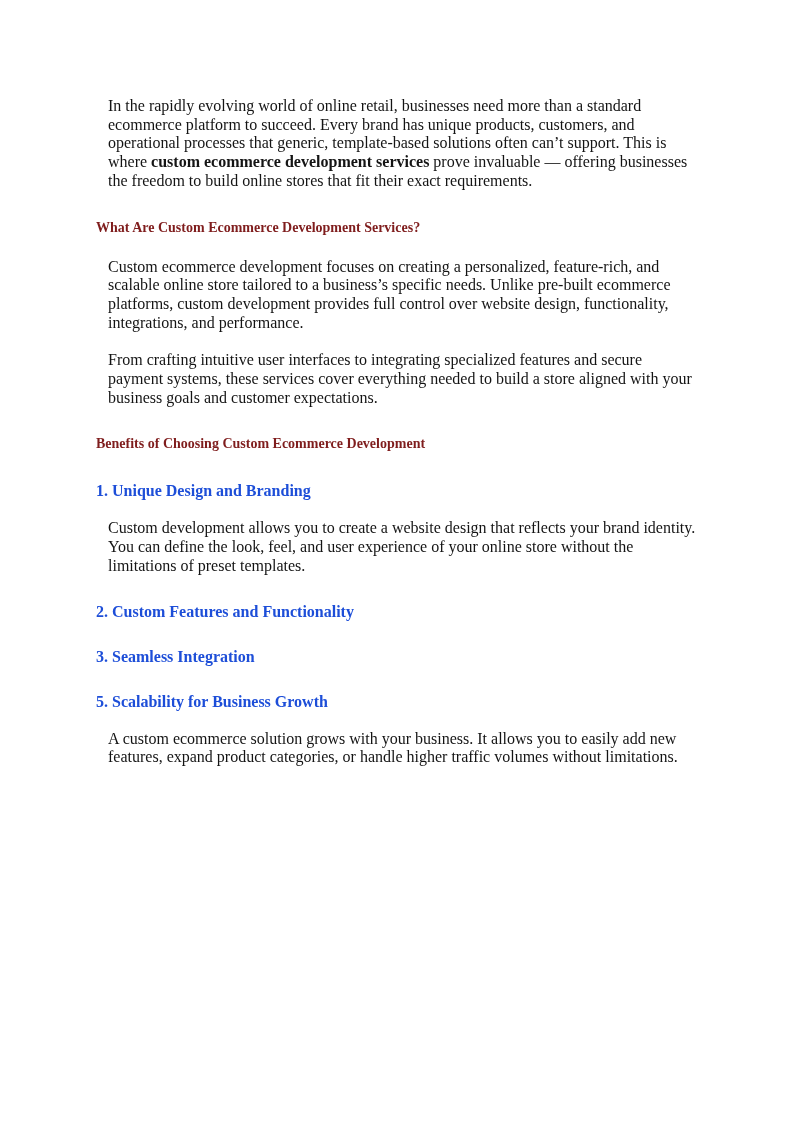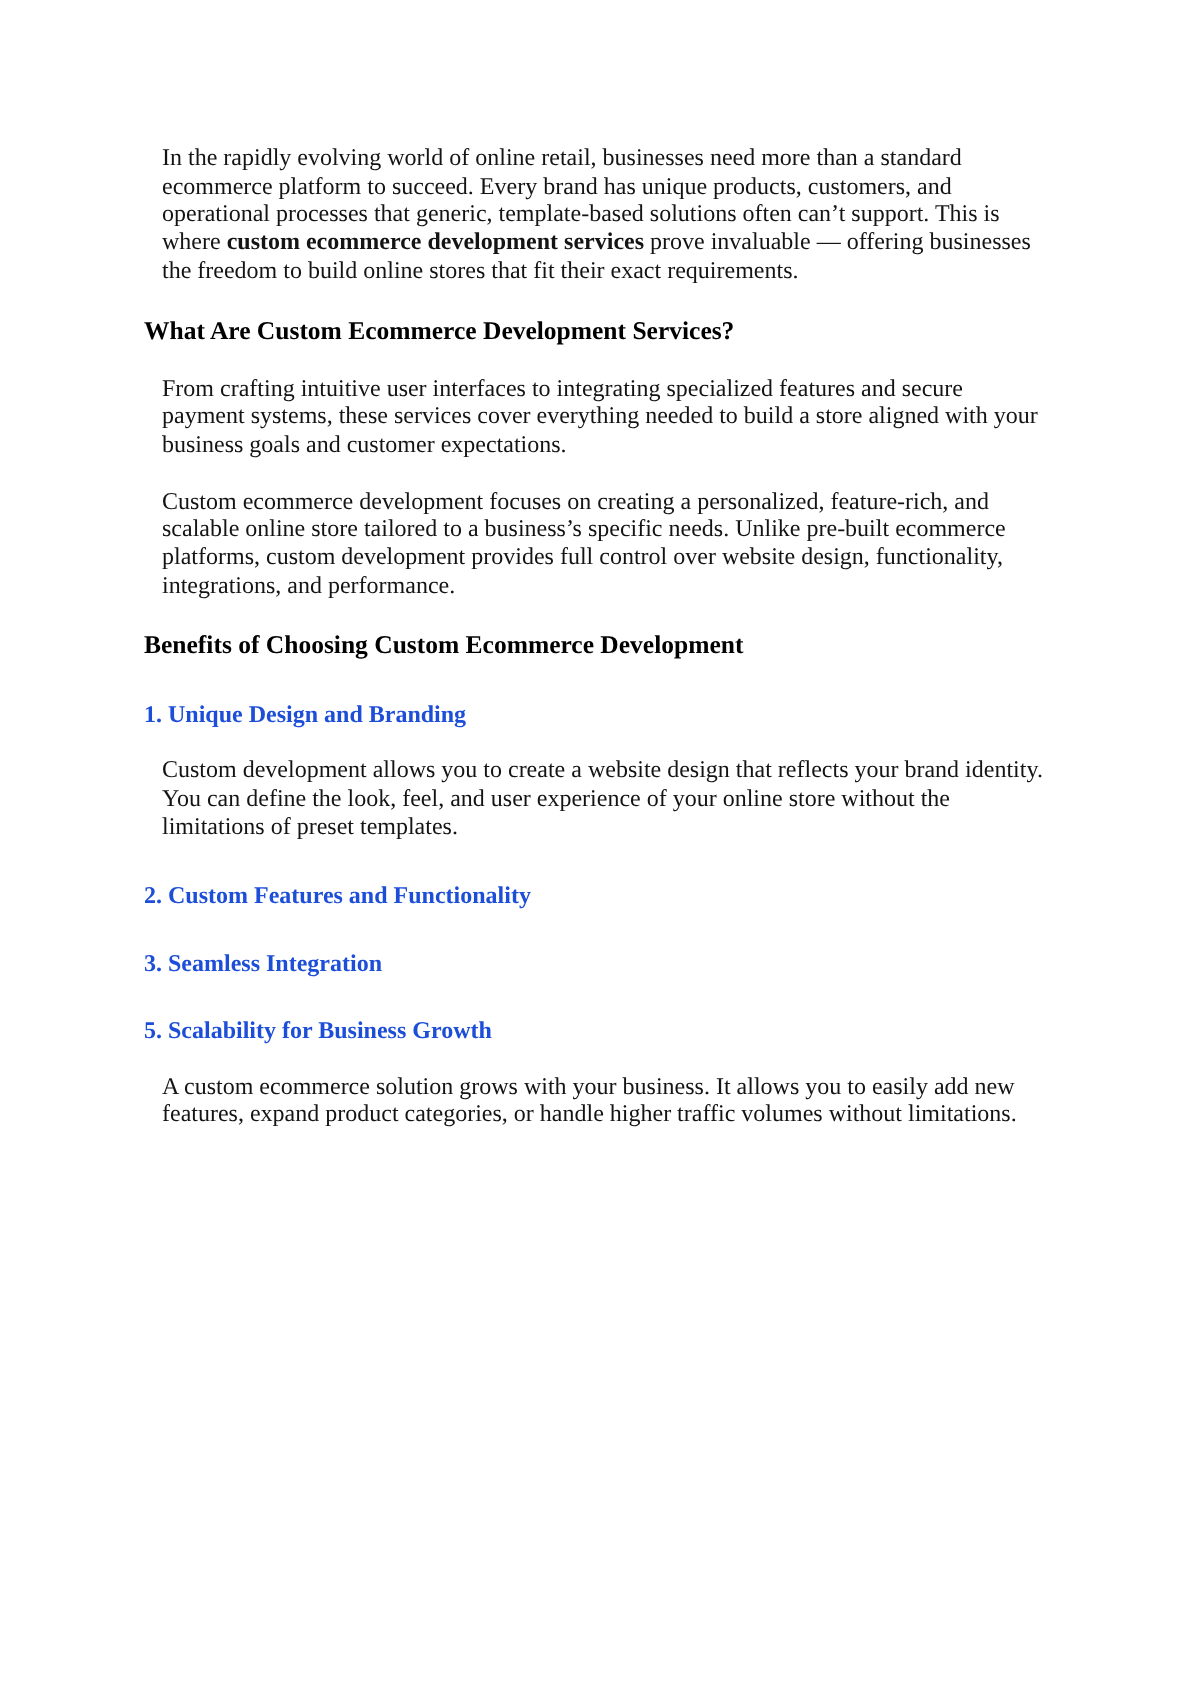--- a/index.html
+++ b/index.html
@@ -23,25 +23,25 @@
     line-height: 20px;
     font-weight: 400;
     color: #4d87c0;
     margin: 0 0 24px 0;
   }
   p.body-para {
     margin: 0 0 19px 12px;
   }
   h2.section-heading {
     font-family: "Liberation Serif", serif;
-    font-size: 17px;
+    font-size: 14px;
     line-height: 22px;
     font-weight: 700;
-    color: #000000;
-    margin: 12px 0 19px 0;
+    color: #7f1d1d;
+    margin: 26px 0 19px 0;
   }
   h3.sub-heading {
     font-family: "Liberation Serif", serif;
     font-size: 16px;
     line-height: 19px;
     font-weight: 700;
     color: #1d4ed8;
     margin: 26px 0 19px 0;
   }
   .inline-bold { font-weight: 700; }
@@ -49,23 +49,23 @@
 </head>
 <body>
 
 <div class="page">
 
 
   <p class="body-para"><span>In the rapidly evolving world of online retail, businesses need more than a standard ecommerce platform to succeed. Every brand has unique products, customers, and operational processes that generic, template-based solutions often can’t support. This is where </span><span class="inline-bold">custom ecommerce development services</span><span> prove invaluable — offering businesses the freedom to build online stores that fit their exact requirements.</span></p>
 
   <h2 class="section-heading">What Are Custom Ecommerce Development Services?</h2>
 
+  <p class="body-para">Custom ecommerce development focuses on creating a personalized, feature-rich, and scalable online store tailored to a business’s specific needs. Unlike pre-built ecommerce platforms, custom development provides full control over website design, functionality, integrations, and performance.</p>
+
   <p class="body-para">From crafting intuitive user interfaces to integrating specialized features and secure payment systems, these services cover everything needed to build a store aligned with your business goals and customer expectations.</p>
-
-  <p class="body-para">Custom ecommerce development focuses on creating a personalized, feature-rich, and scalable online store tailored to a business’s specific needs. Unlike pre-built ecommerce platforms, custom development provides full control over website design, functionality, integrations, and performance.</p>
 
   <h2 class="section-heading">Benefits of Choosing Custom Ecommerce Development</h2>
 
   <h3 class="sub-heading">1. Unique Design and Branding</h3>
   <p class="body-para">Custom development allows you to create a website design that reflects your brand identity. You can define the look, feel, and user experience of your online store without the limitations of preset templates.</p>
 
   <h3 class="sub-heading">2. Custom Features and Functionality</h3>
 
   <h3 class="sub-heading">3. Seamless Integration</h3>
 

